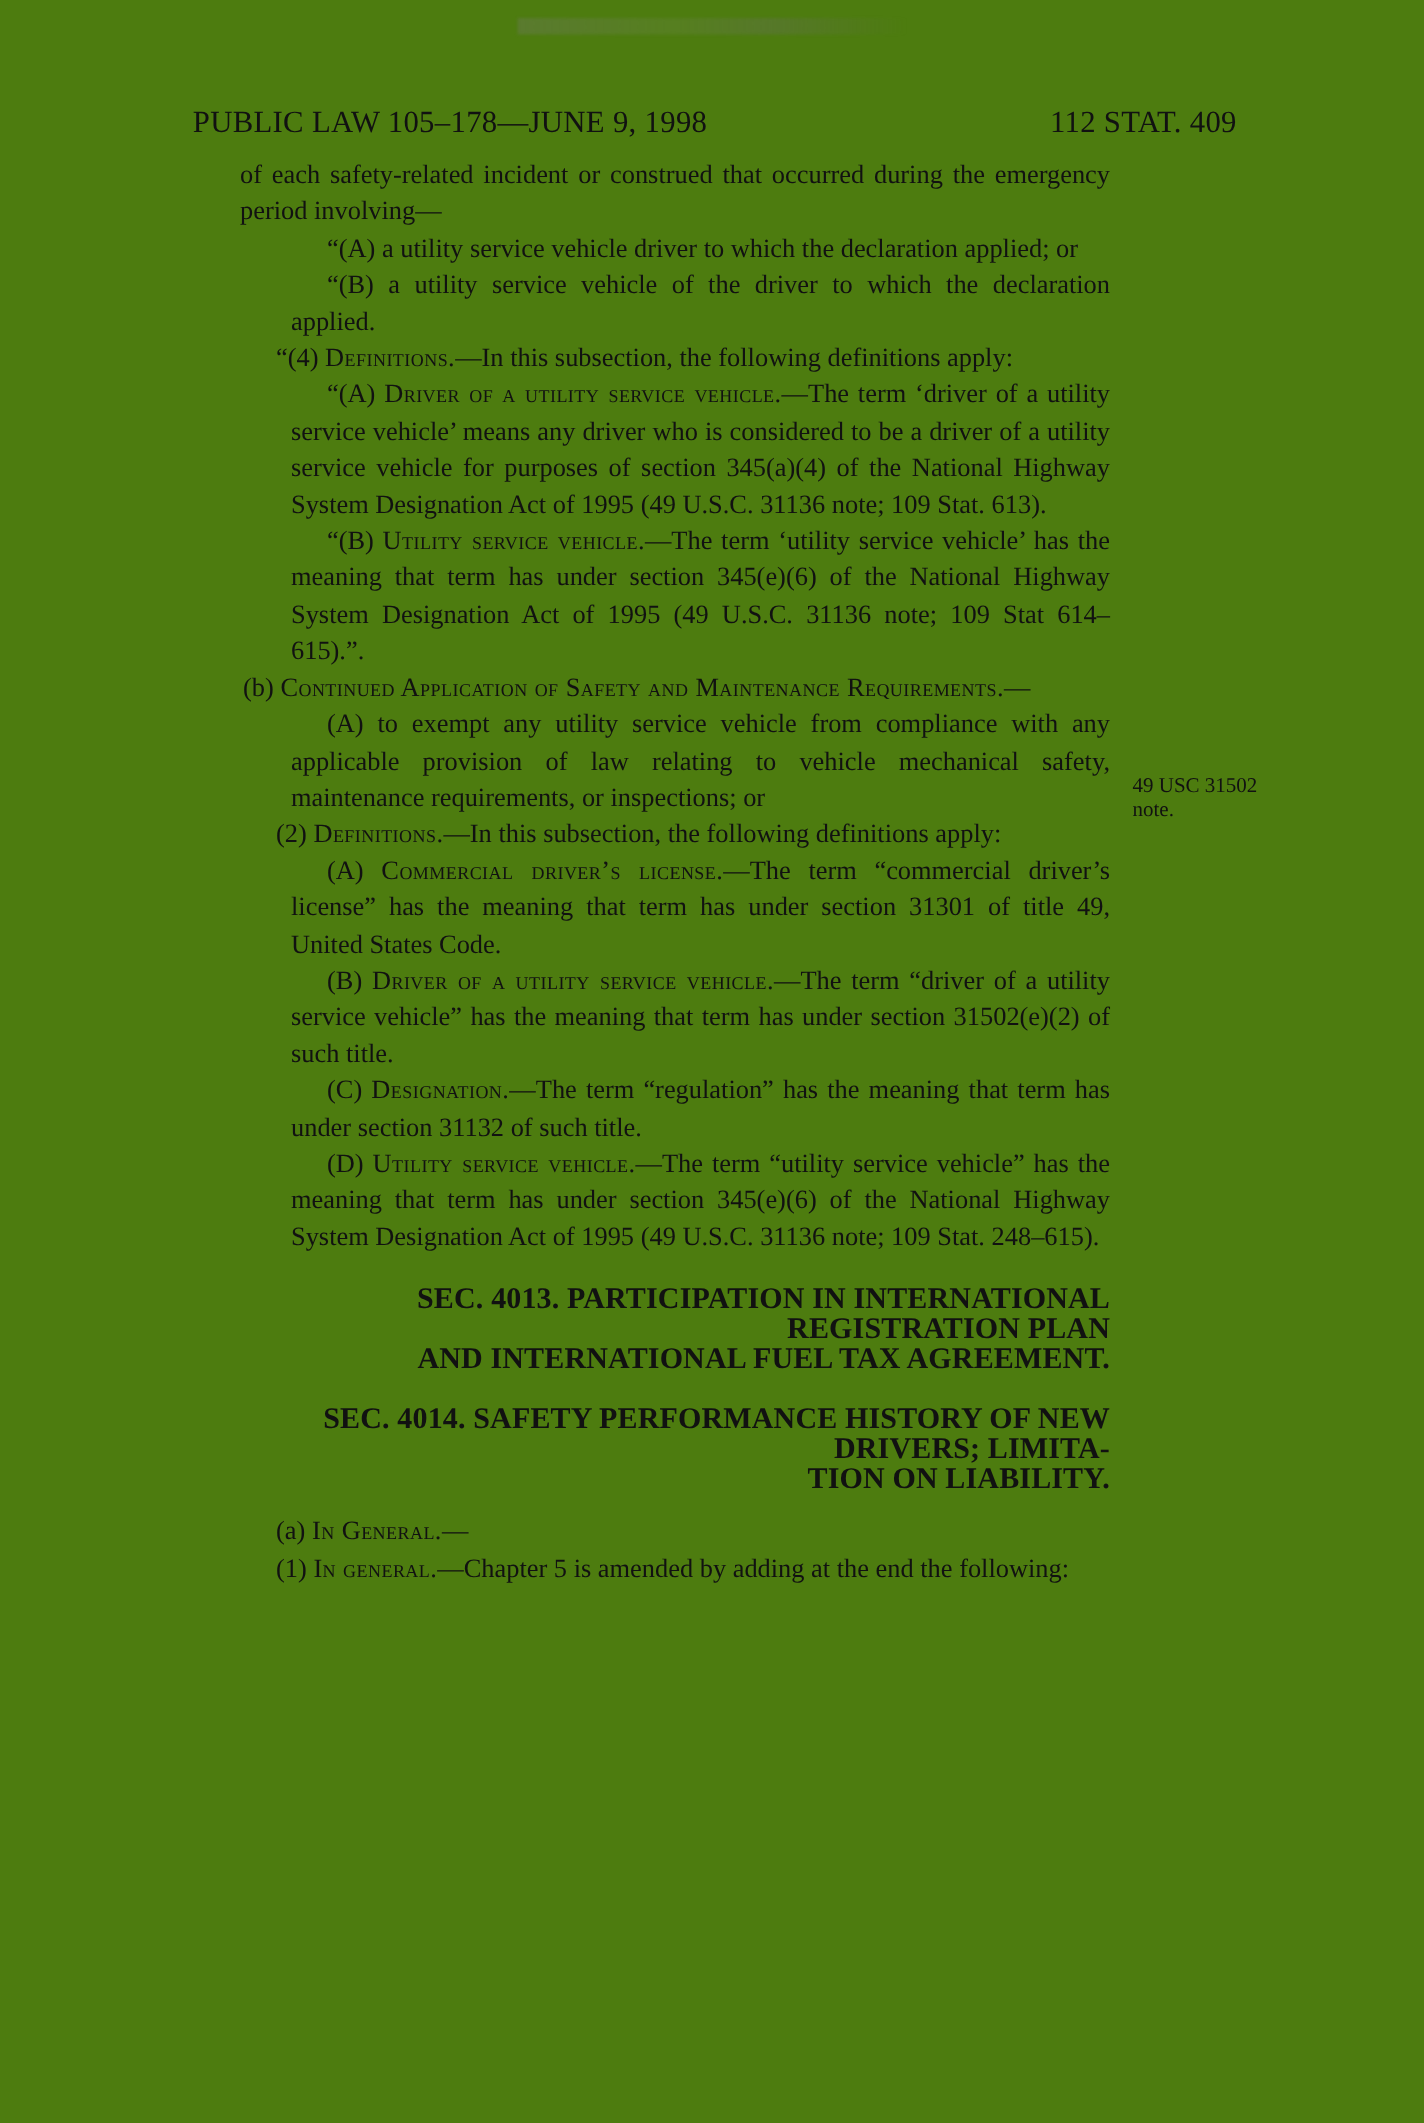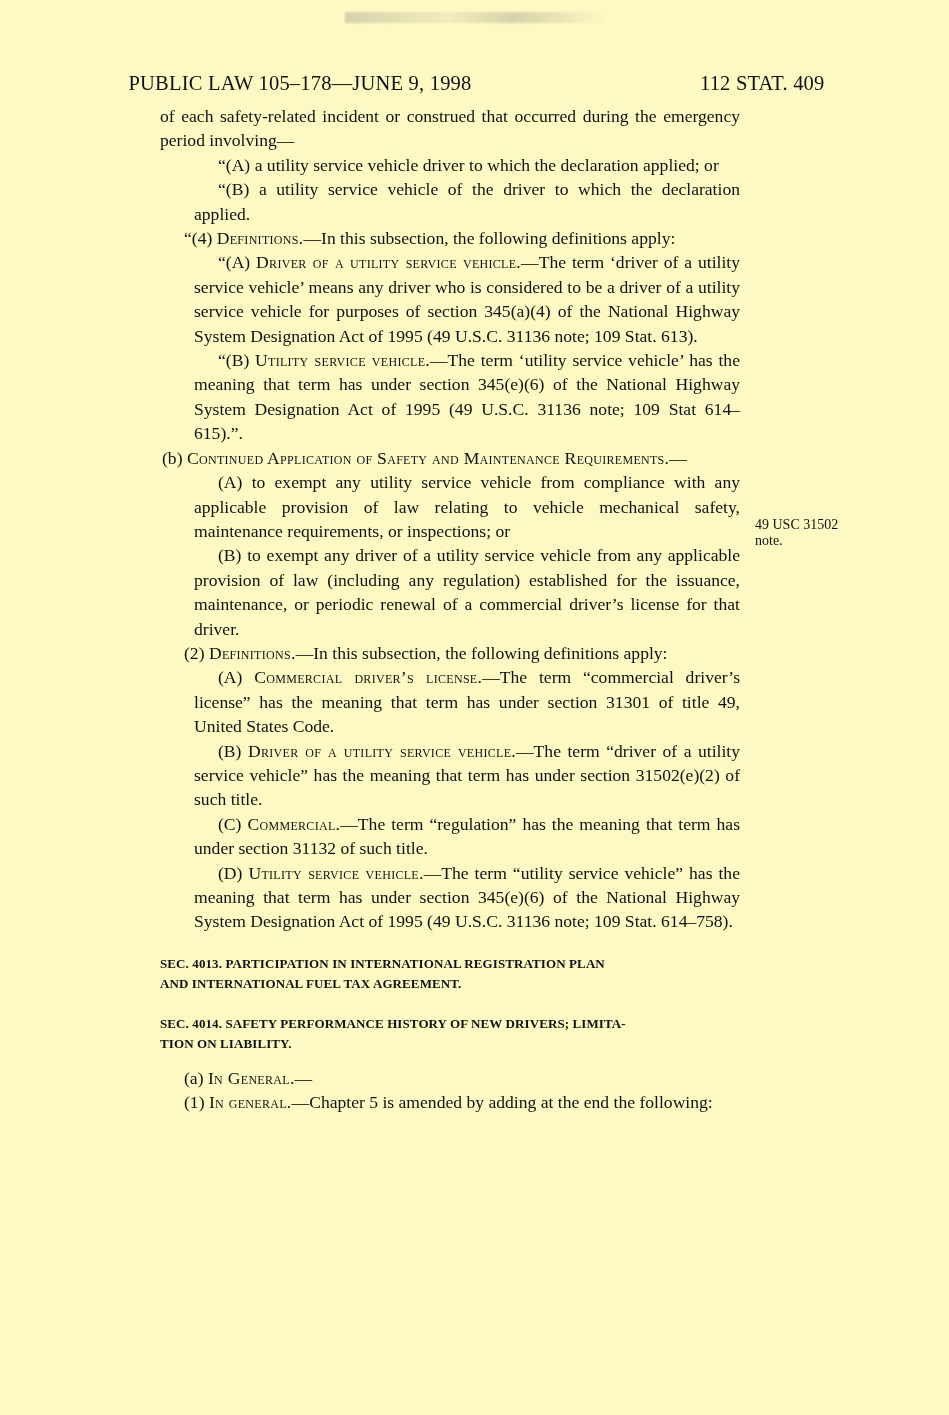--- a/index.html
+++ b/index.html
@@ -13,21 +13,21 @@
     position: relative;
     font-family: "Liberation Serif", serif;
     color: #111;
     overflow: hidden;
   }
   .page {
     position: absolute;
     top: 0; left: 0;
     width: 949px;
     height: 1415px;
-    background: #fef9c3;
+    background: #4d7c0f;
   }
   
   .scan-smudge {
     position: absolute;
     top: 12px;
     left: 345px;
     width: 260px;
     height: 11px;
     background: linear-gradient(90deg, rgba(120,120,120,0.30), rgba(150,150,150,0.12) 40%, rgba(110,110,110,0.28) 65%, rgba(255,255,255,0) 100%);
     filter: blur(1.2px);
@@ -80,23 +80,23 @@
   }
   .marginal {
     position: absolute;
     left: 755px;
     width: 170px;
     font-family: "Liberation Serif", serif;
     font-size: 14px;
     line-height: 16px;
   }
   .sec-head {
-    text-align: left;
+    text-align: right;
     font-weight: bold;
-    font-size: 13px;
+    font-size: 20px;
     line-height: 20px;
     letter-spacing: 0.1px;
     margin: 0;
   }
   .sec-head-wrap {
     margin-top: 20px;
     margin-bottom: 12px;
   }
 </style>
 </head>
@@ -130,31 +130,30 @@
 
     <p class="hang-left ind-1"><span>“(A) </span><span class="sc">Driver of a utility service vehicle.</span><span>—The term ‘driver of a utility service vehicle’ means any driver who is considered to be a driver of a utility service vehicle for purposes of section 345(a)(4) of the National Highway System Designation Act of 1995 (49 U.S.C. 31136 note; 109 Stat. 613).</span></p>
 
     <p class="hang-left ind-1"><span>“(B) </span><span class="sc">Utility service vehicle.</span><span>—The term ‘utility service vehicle’ has the meaning that term has under section 345(e)(6) of the National Highway System Designation Act of 1995 (49 U.S.C. 31136 note; 109 Stat 614–615).”.</span></p>
 
     <p class="ind-1" style="margin-left:-22px;"><span>(b) </span><span class="sc">Continued Application of Safety and Maintenance Requirements.</span><span>—</span></p>
 
 
     <p class="hang-left ind-1">(A) to exempt any utility service vehicle from compliance with any applicable provision of law relating to vehicle mechanical safety, maintenance requirements, or inspections; or</p>
 
-    <p class="hang-left ind-1">(B) to exempt any driver of a utility service vehicle from any applicable provision of law (including any regulation) established for the issuance, maintenance, or periodic renewal of a commercial driver’s license for that driver.</p>
 
     <p class="ind-1"><span>(2) </span><span class="sc">Definitions.</span><span>—In this subsection, the following definitions apply:</span></p>
 
     <p class="hang-left ind-1"><span>(A) </span><span class="sc">Commercial driver’s license.</span><span>—The term “commercial driver’s license” has the meaning that term has under section 31301 of title 49, United States Code.</span></p>
 
     <p class="hang-left ind-1"><span>(B) </span><span class="sc">Driver of a utility service vehicle.</span><span>—The term “driver of a utility service vehicle” has the meaning that term has under section 31502(e)(2) of such title.</span></p>
 
-    <p class="hang-left ind-1"><span>(C) </span><span class="sc">Commercial.</span><span>—The term “regulation” has the meaning that term has under section 31132 of such title.</span></p>
+    <p class="hang-left ind-1"><span>(C) </span><span class="sc">Designation.</span><span>—The term “regulation” has the meaning that term has under section 31132 of such title.</span></p>
 
-    <p class="hang-left ind-1"><span>(D) </span><span class="sc">Utility service vehicle.</span><span>—The term “utility service vehicle” has the meaning that term has under section 345(e)(6) of the National Highway System Designation Act of 1995 (49 U.S.C. 31136 note; 109 Stat. 614–758).</span></p>
+    <p class="hang-left ind-1"><span>(D) </span><span class="sc">Utility service vehicle.</span><span>—The term “utility service vehicle” has the meaning that term has under section 345(e)(6) of the National Highway System Designation Act of 1995 (49 U.S.C. 31136 note; 109 Stat. 248–615).</span></p>
 
     <div class="sec-head-wrap">
       <p class="sec-head">SEC. 4013. PARTICIPATION IN INTERNATIONAL REGISTRATION PLAN</p>
       <p class="sec-head">AND INTERNATIONAL FUEL TAX AGREEMENT.</p>
     </div>
 
 
     <div class="sec-head-wrap">
       <p class="sec-head">SEC. 4014. SAFETY PERFORMANCE HISTORY OF NEW DRIVERS; LIMITA-</p>
       <p class="sec-head">TION ON LIABILITY.</p>

